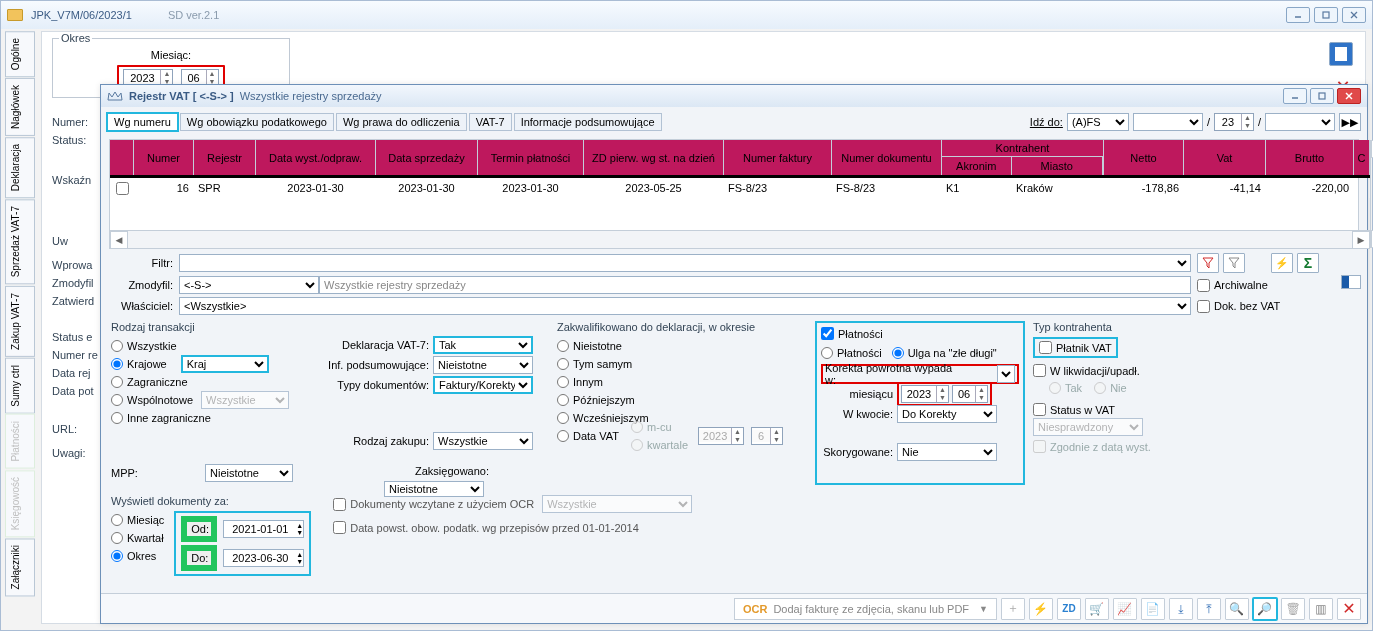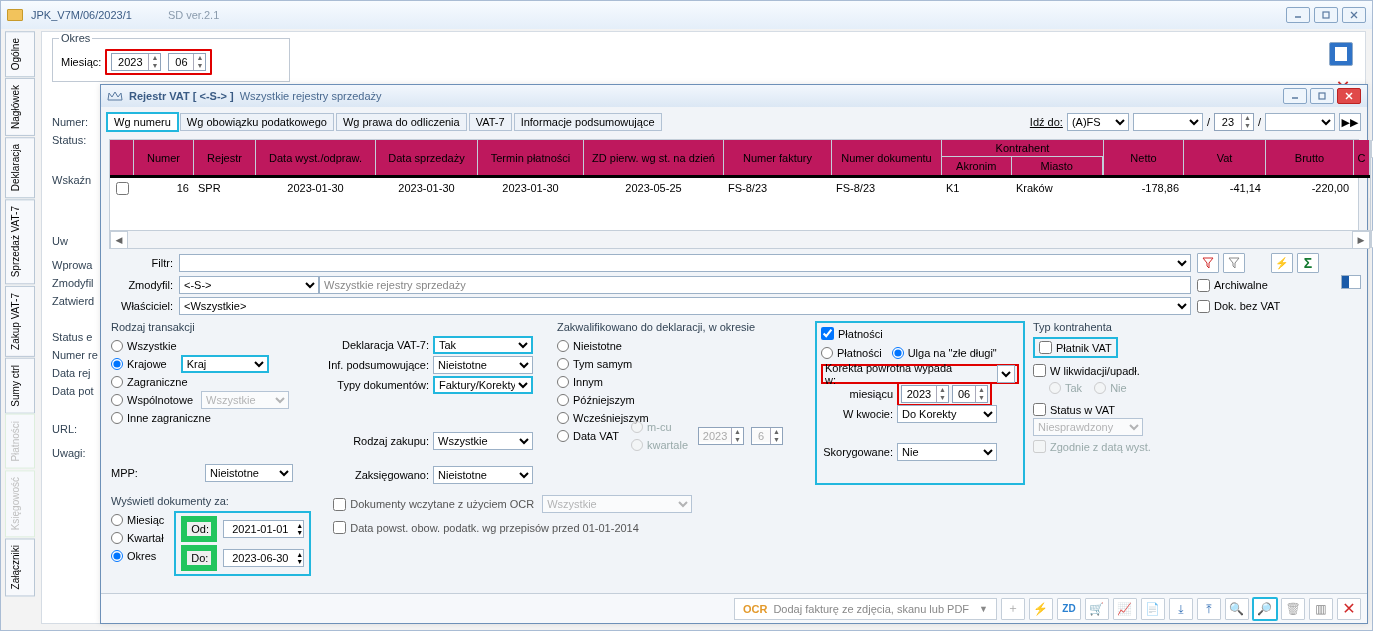--- a/index.html
+++ b/index.html
@@ -17,21 +17,21 @@
 
 
 .side-tabs { position: absolute; left: 4px; top: 30px; width: 30px; display: flex; flex-direction: column; gap: 1px; }
 .side-tab { writing-mode: vertical-rl; transform: rotate(180deg); text-align: center; padding: 6px 4px; border: 1px solid #b9c7d5; background: #f7f9fc; cursor: pointer; white-space: nowrap; font-size:10px; }
 .side-tab.dim { color:#bfbfbf; border-color:#ded; }
 
 
 .back-body { position: absolute; left: 40px; top: 30px; right: 6px; bottom: 6px; background: #fff; border: 1px solid #d5dce4; }
 .group-okres { position: absolute; left: 10px; top: 6px; border:1px solid #c0c9d4; padding: 10px 8px 6px; width: 238px; }
 .group-okres .lab { position:absolute; top:-7px; left:6px; background:#fff; color:#345; padding:0 2px; }
-.inline { display:flex; align-items:center; gap:4px; }
+.inline { display:flex; align-items:center; gap:4px;flex-direction:column; }
 .spin { display:inline-flex; align-items:center; border:1px solid #8fa3bb; background:#fff; height:18px; }
 .spin input { border:none; outline:none; width:36px; text-align:center; height:16px; font-size:11px; }
 .spin .arrows { display:flex; flex-direction:column; border-left:1px solid #aab; }
 .spin .arrows span { width:11px; height:8px; line-height:7px; text-align:center; font-size:7px; color:#666; cursor:pointer; }
 .red-box { border:2px solid #e00000; padding:2px 4px; border-radius:1px; }
 
 .back-rows { position:absolute; left:10px; top:84px; display:flex; flex-direction:column; gap:6px; color:#345; }
 .back-rows div { white-space:nowrap; }
 
 .save-icon { position:absolute; right:12px; top:10px; width:24px; height:24px; border:1px solid #8faac8; background:#2f73c7; border-radius:2px; cursor:pointer; }
@@ -405,21 +405,21 @@
         </div>
       <div class="field-row">
           <label>Typy dokumentów:</label>
           <select class="sel w100 hl-cyan-box"><option>Faktury/Korekty</option></select>
         </div>
       <div style="height:36px;"></div>
       <div class="field-row">
           <label>Rodzaj zakupu:</label>
           <select class="sel w100"><option>Wszystkie</option></select>
         </div>
-      <div class="field-row" style="margin-top:14px;">
+      <div class="field-row" style="margin-top:14px;flex-direction:column;">
           <label>Zaksięgowano:</label>
           <select class="sel w100"><option>Nieistotne</option></select>
         </div>
     </div>
 
     <div class="fa-col">
       <div class="group-title">Zakwalifikowano do deklaracji, w okresie</div>
       <div class="radio-row">
           <input type="radio" name="zk" style="">
           <span>Nieistotne</span>

